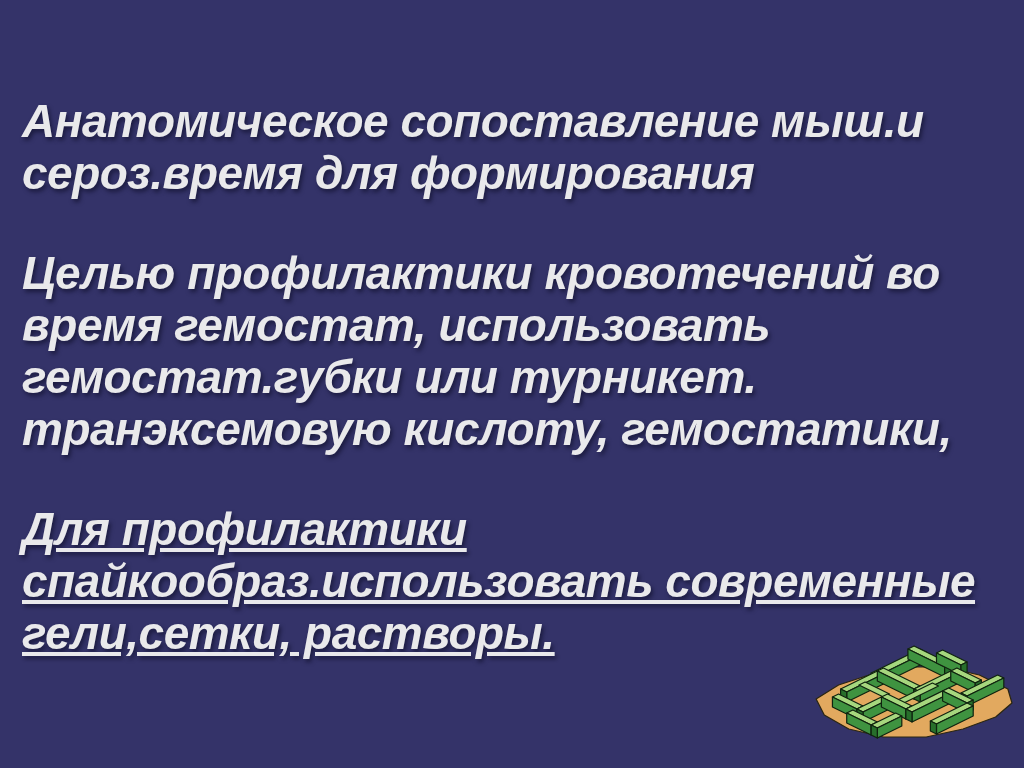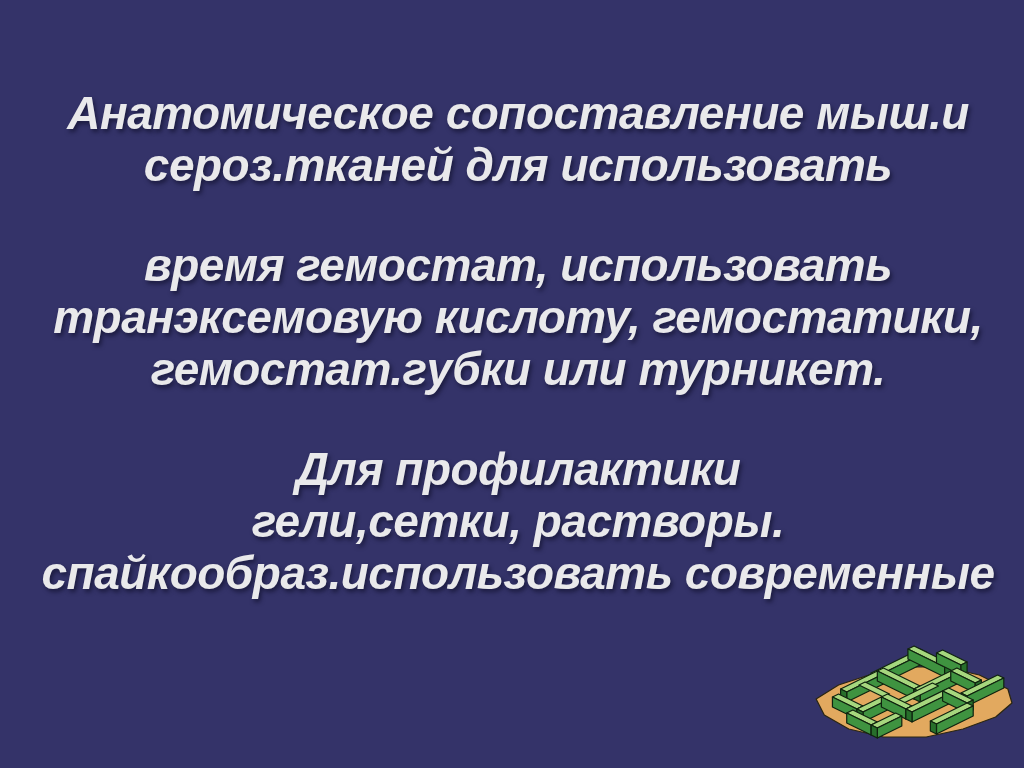--- a/index.html
+++ b/index.html
@@ -23,22 +23,22 @@
     width: 992px;
     color: #E9E9EB;
     font-weight: bold;
     font-style: italic;
     font-size: 46px;
     line-height: 52px;
     letter-spacing: -0.5px;
     text-shadow: 2px 3px 4px rgba(8, 8, 30, 0.55);
     white-space: nowrap;
   }
-  .para { margin: 4px 0 48px 0; text-align: center; }
-  .para:last-child { margin-bottom: 0; }
+  .para { margin: 12px 0 48px 0; }
+  .para:last-child { margin-bottom: 0; text-decoration: underline; }
   .maze-wrap {
     position: absolute;
     left: 810px;
     top: 641px;
     width: 204px;
     height: 100px;
   }
   .mz polygon { stroke: #10230f; stroke-width: 1.2; stroke-linejoin: round; }
   .mz .g { fill: #E2A95F; stroke: #2b2612; }
   .mz .t { fill: #A6D77E; }
@@ -47,33 +47,34 @@
 </style>
 </head>
 <body>
 
 <div class="slide">
 
   <div class="text-block">
 
     <div class="para">
       <div>Анатомическое сопоставление мыш.и</div>
-      <div>сероз.тканей для использовать</div>
+      <div>сероз.время для формирования</div>
     </div>
 
     <div class="para">
+      <div>Целью профилактики кровотечений во</div>
       <div>время гемостат, использовать</div>
+      <div>гемостат.губки или турникет.</div>
       <div>транэксемовую кислоту, гемостатики,</div>
-      <div>гемостат.губки или турникет.</div>
     </div>
 
     <div class="para">
       <div>Для профилактики</div>
+      <div>спайкообраз.использовать современные</div>
       <div>гели,сетки, растворы.</div>
-      <div>спайкообраз.использовать современные</div>
     </div>
 
   </div>
 
   <div class="maze-wrap">
     <svg class="mz" width="204" height="100" viewBox="0 0 200 100" preserveAspectRatio="none" xmlns="http://www.w3.org/2000/svg">
       <g>
         <polygon class="g" points="6,58 28,44 58,34 94,26 132,26 166,34 194,48 198,62 182,76 150,88 114,96 72,96 38,88 14,74"></polygon>
       </g>
       <g>

